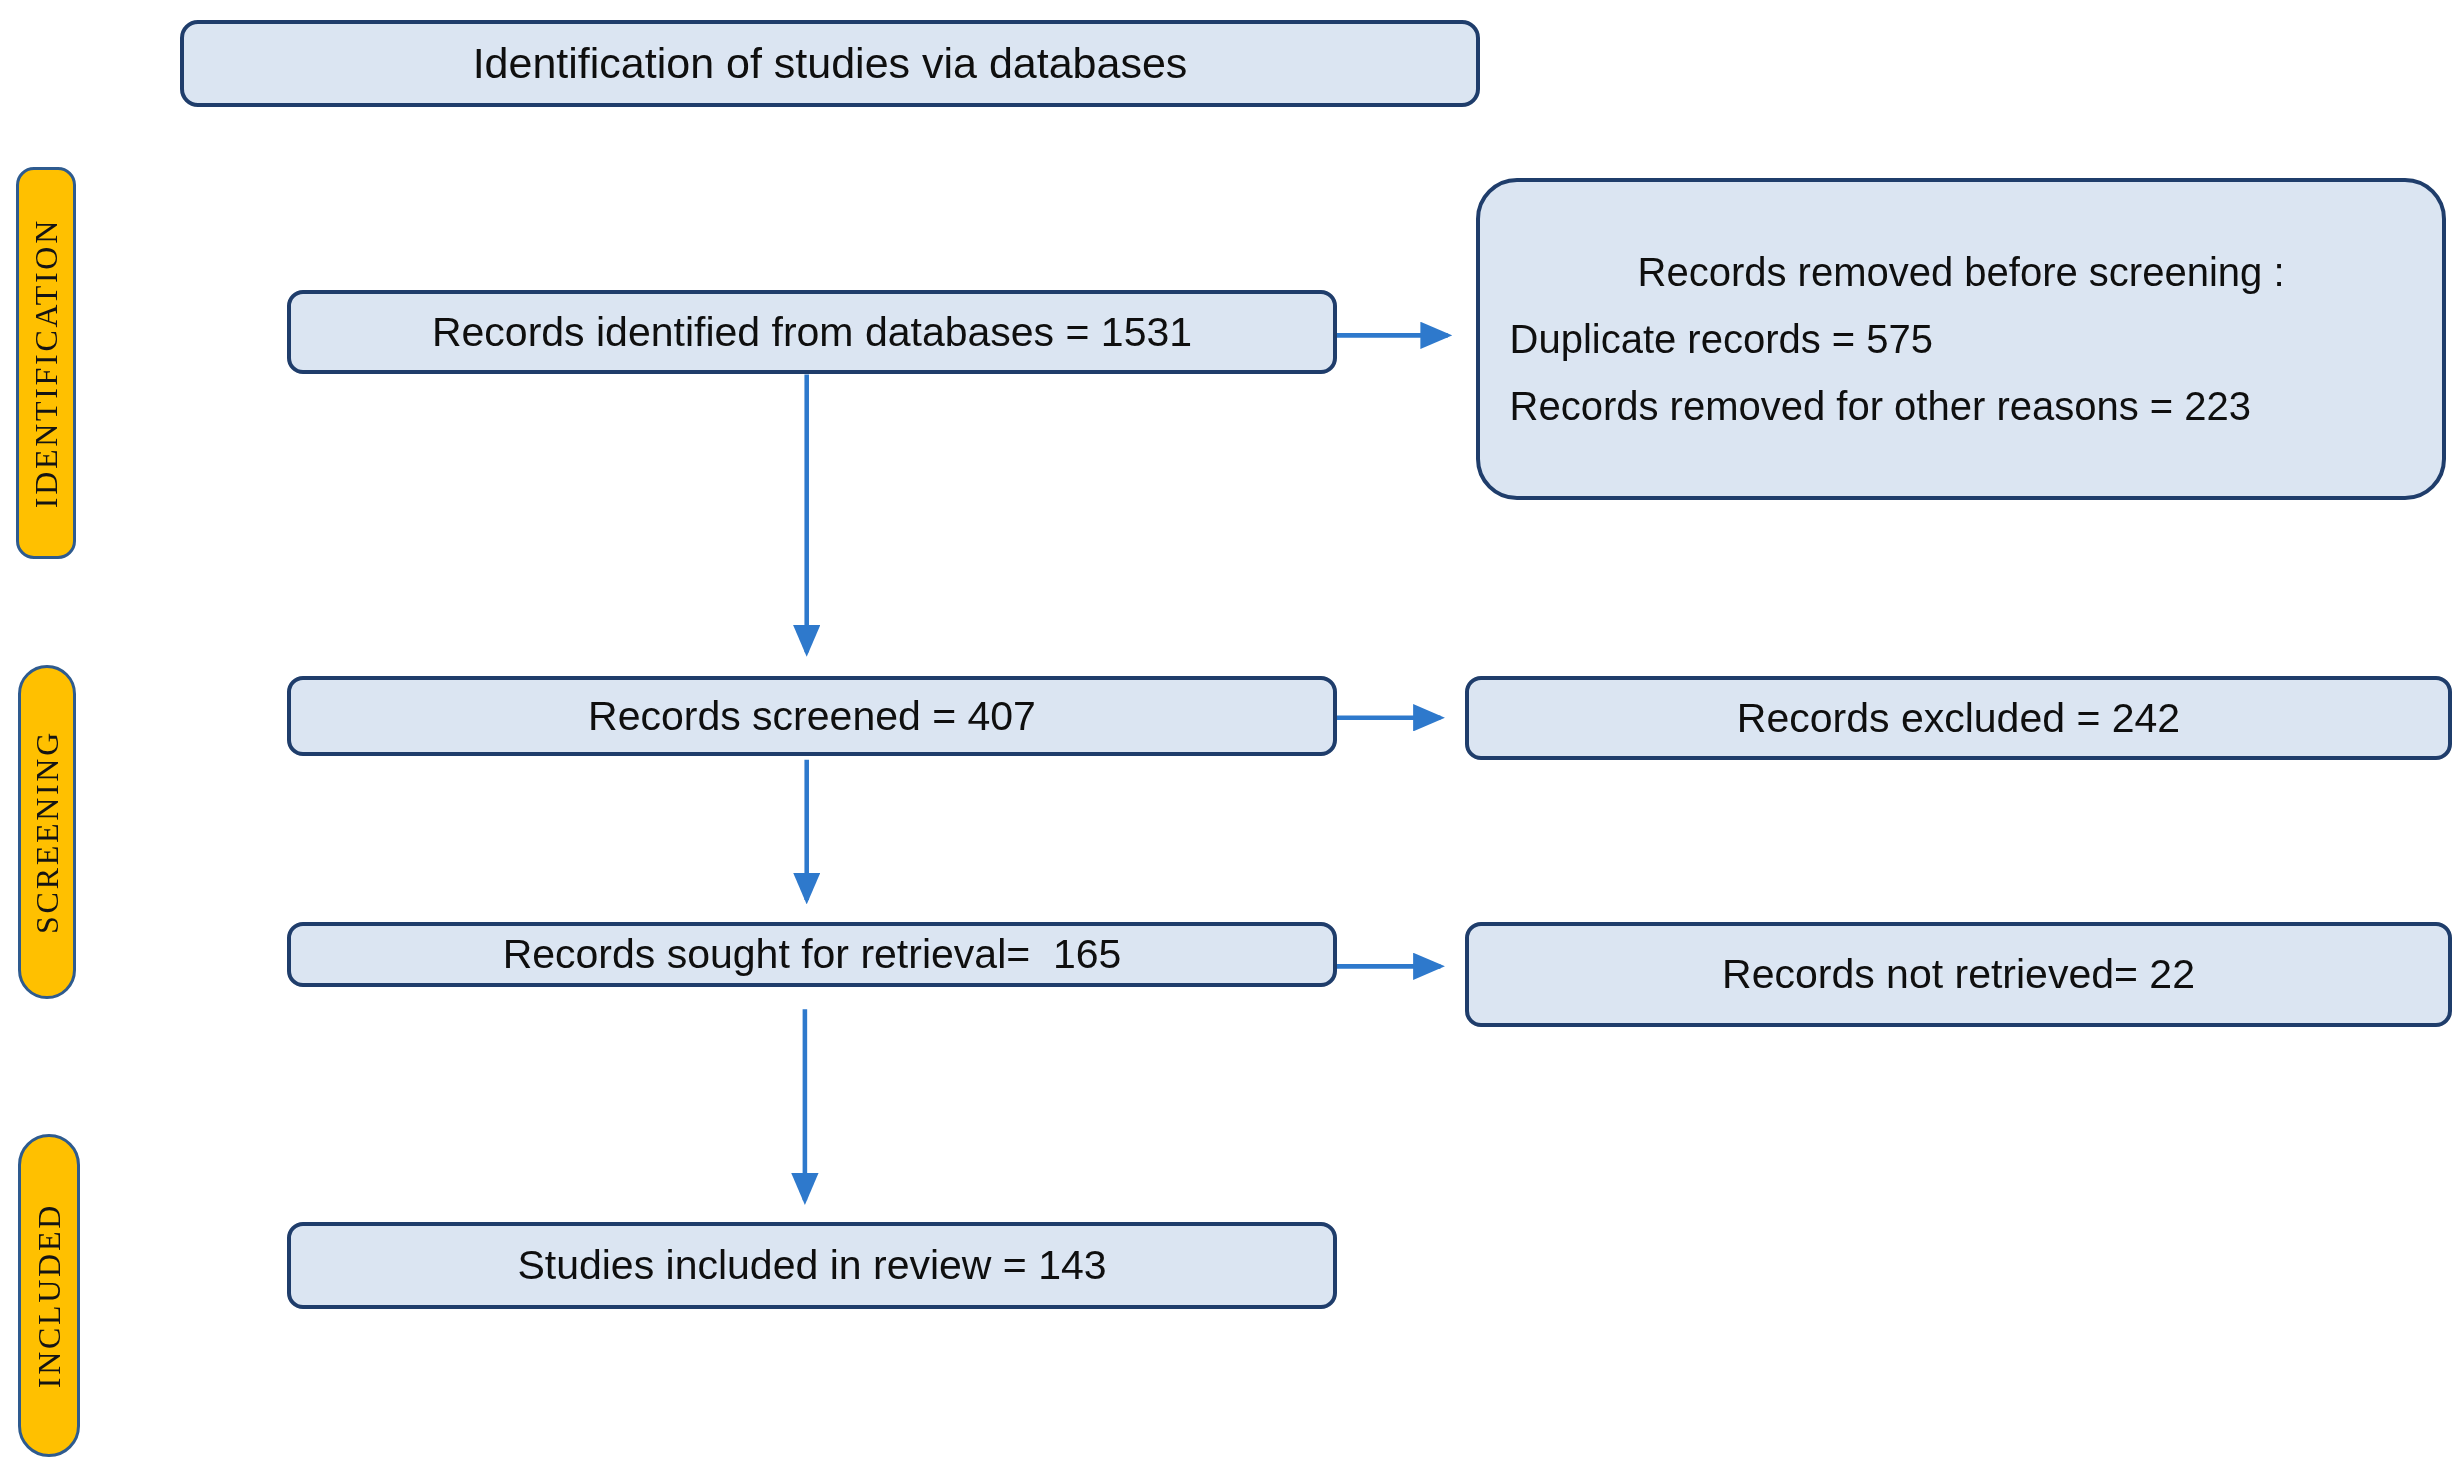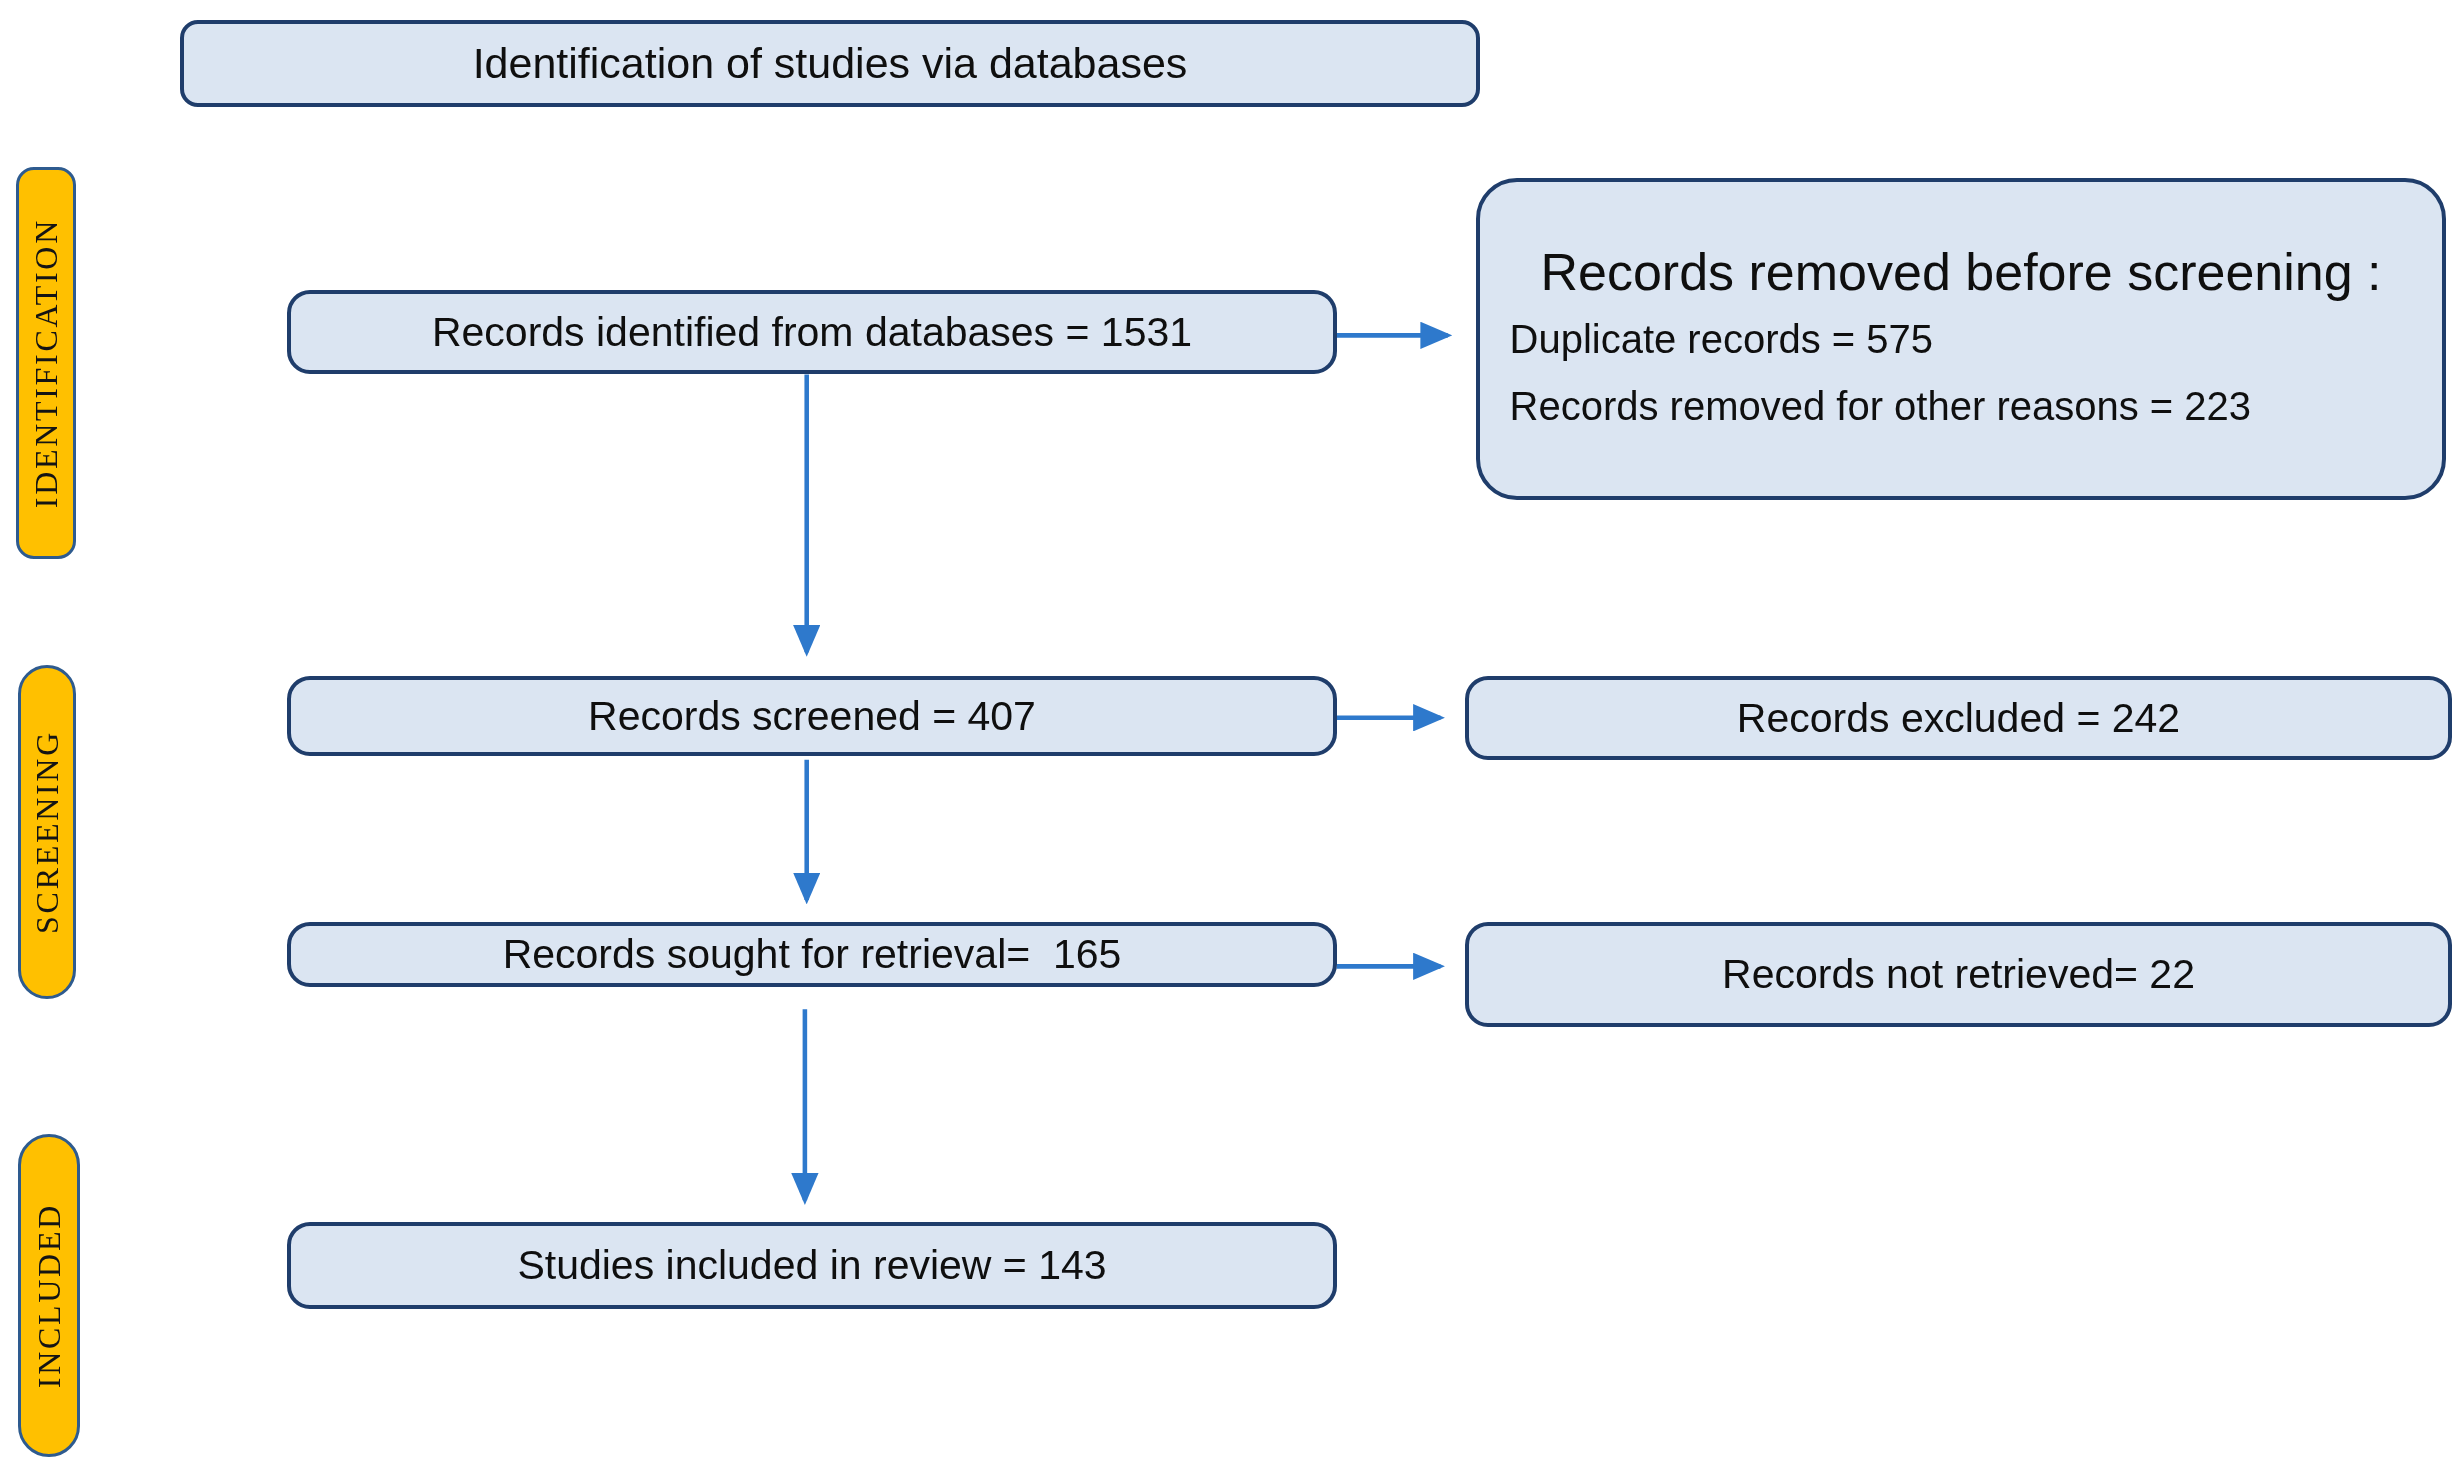--- a/index.html
+++ b/index.html
@@ -13,21 +13,21 @@
     width: 2462px;
     height: 1482px;
     background: #ffffff;
     overflow: hidden;
   }
   
   .box {
     position: absolute;
     background: #dbe5f2;
     border: 4.6px solid #1f3d6b;
-    border-radius: 23px;
+    border-radius: 16px;
     display: flex;
     align-items: center;
     justify-content: center;
     color: #0f0f0f;
     box-sizing: border-box;
   }
   .box-label {
     font-size: 41px;
     white-space: pre;
     text-align: center;
@@ -50,21 +50,21 @@
   
   .side-box-1 {
     left: 1476px; top: 178px; width: 970px; height: 322px;
     border-radius: 41px;
     flex-direction: column;
     justify-content: center;
     align-items: stretch;
     padding: 0 24px;
   }
   .side-box-1 .heading {
-    font-size: 52px;
+    font-size: 40px;
     line-height: 67px;
     text-align: center;
     white-space: pre;
   }
   .side-box-1 .reason-line {
     font-size: 40px;
     line-height: 67px;
     text-align: left;
     padding-left: 5.5px;
     white-space: pre;

